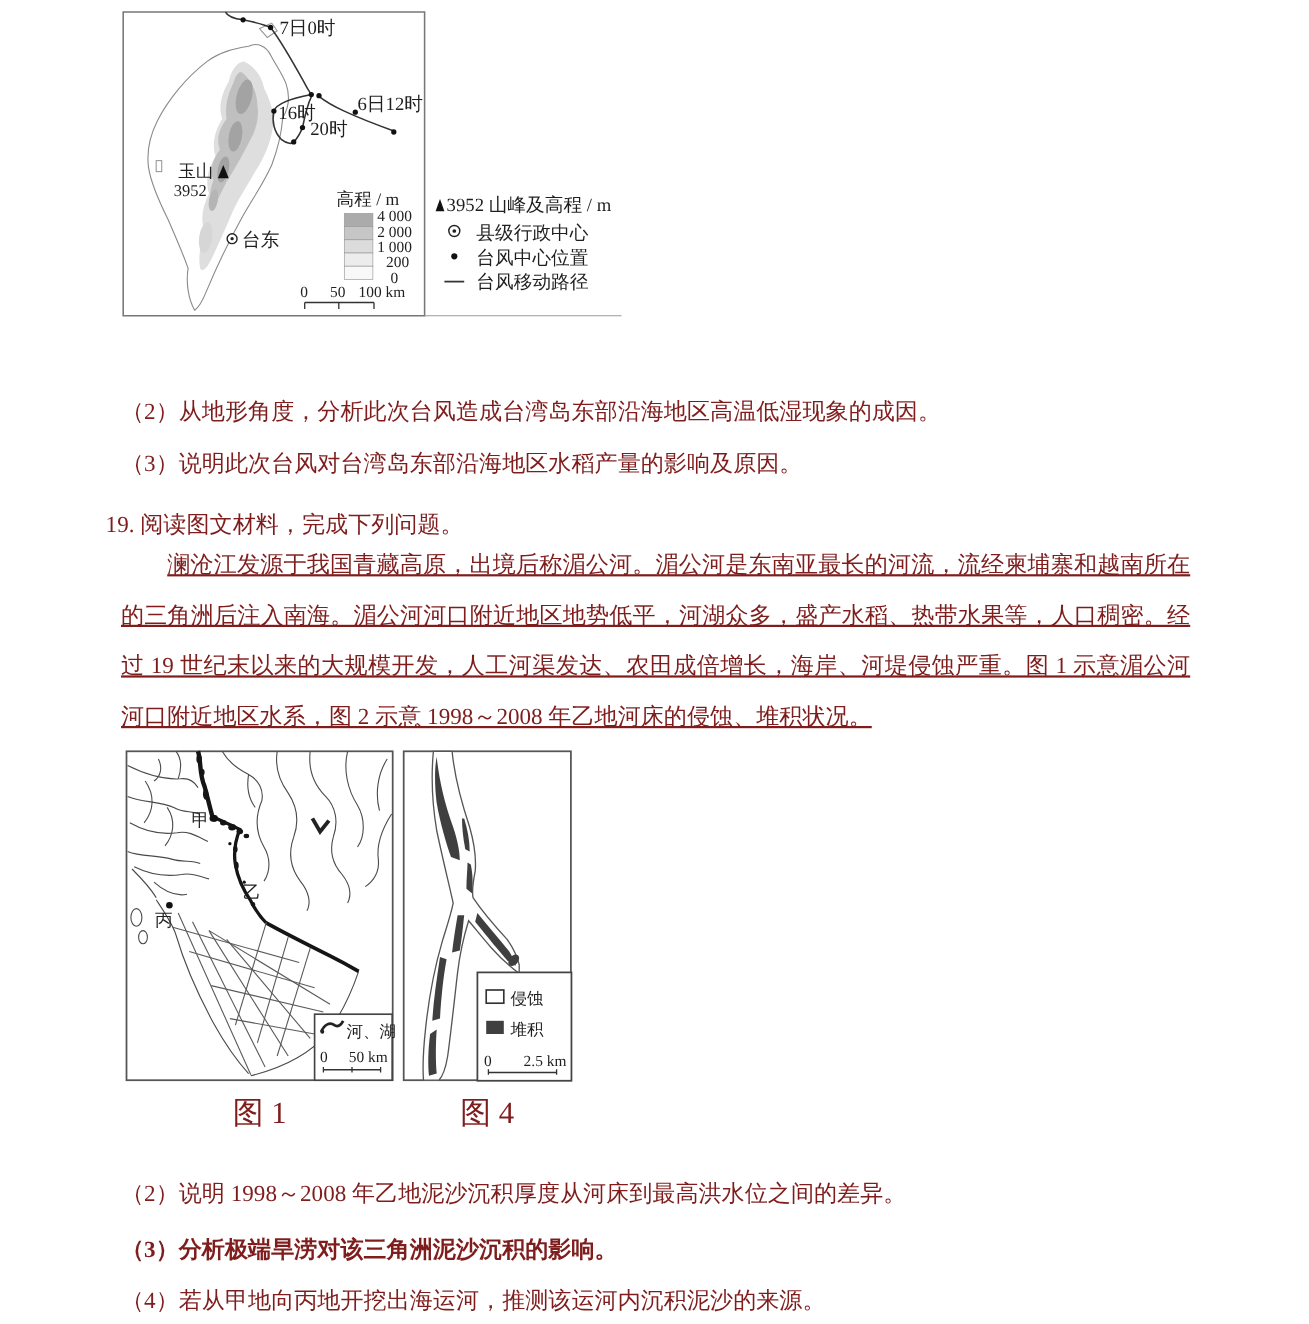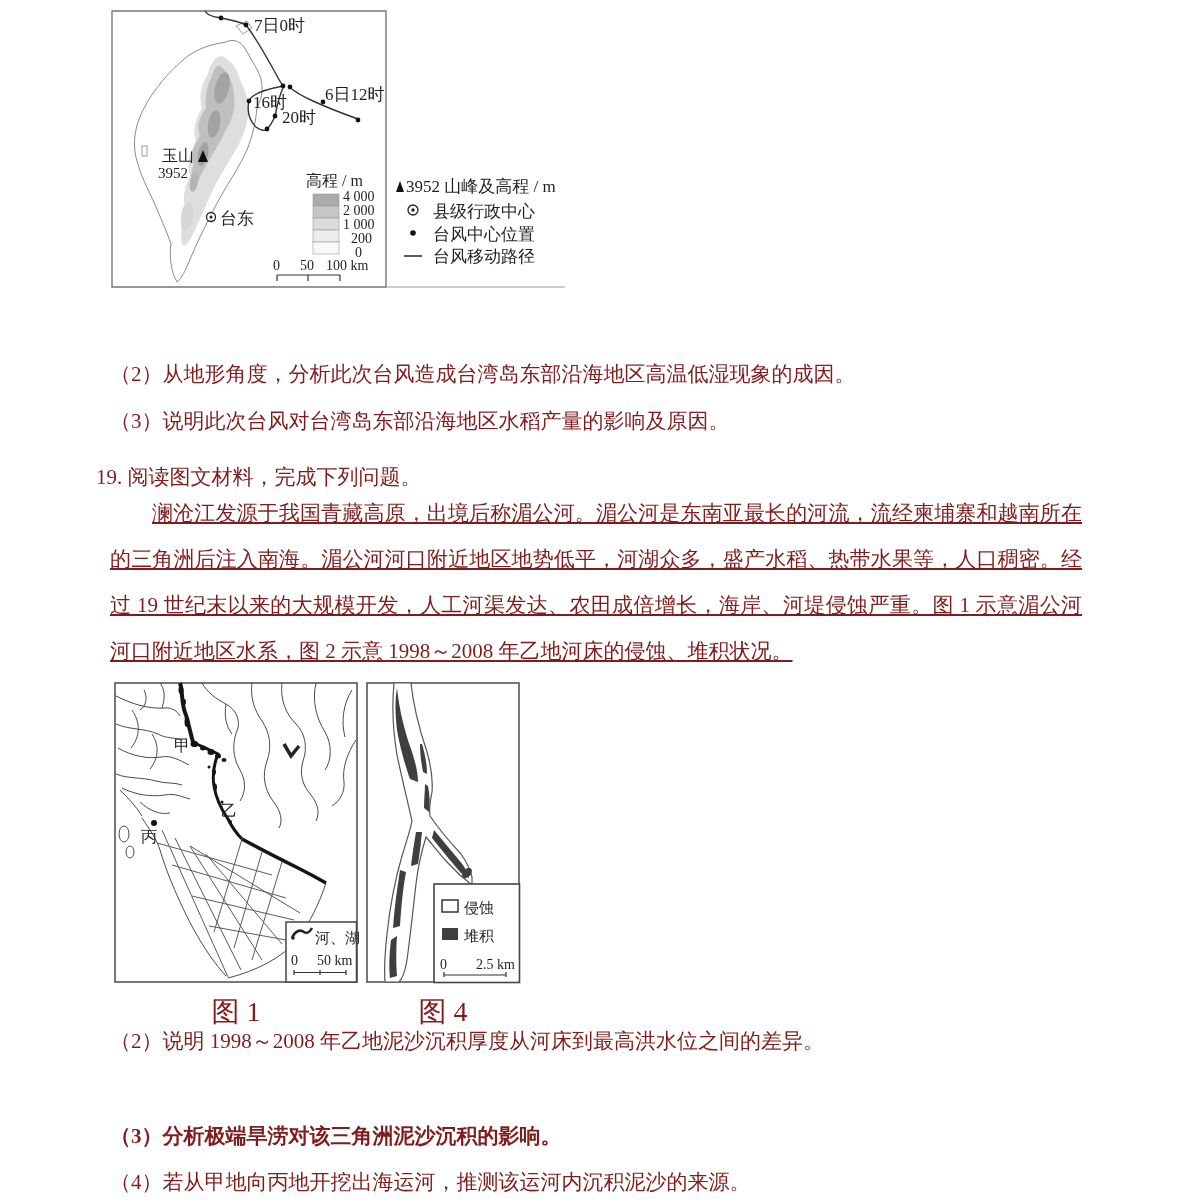--- a/index.html
+++ b/index.html
@@ -233,17 +233,17 @@
       <text x="98" y="259" font-size="15">堆积</text>
       <text x="74" y="287" font-size="14">0</text>
       <text x="110" y="287" font-size="14">2.5 km</text>
       <path d="M 78,290 L 78,295 M 78,293 L 140,293 M 140,290 L 140,295" stroke="#333" stroke-width="1.2" fill="none"></path>
     </g>
   </svg>
 
   <div class="cap" style="left:114px;top:993px;width:244px;">图 1</div>
   <div class="cap" style="left:366px;top:993px;width:154px;">图 4</div>
 
-  <div class="t" style="left:110px;top:1025px;">（2）说明 1998～2008 年乙地泥沙沉积厚度从河床到最高洪水位之间的差异。</div>
+  <div class="t" style="left:110px;top:1069px;">（2）说明 1998～2008 年乙地泥沙沉积厚度从河床到最高洪水位之间的差异。</div>
   <div class="t" style="left:110px;top:1120px;font-weight:bold;">（3）分析极端旱涝对该三角洲泥沙沉积的影响。</div>
   <div class="t" style="left:110px;top:1166px;">（4）若从甲地向丙地开挖出海运河，推测该运河内沉积泥沙的来源。</div>
 
 </div>
 
 </body></html>

